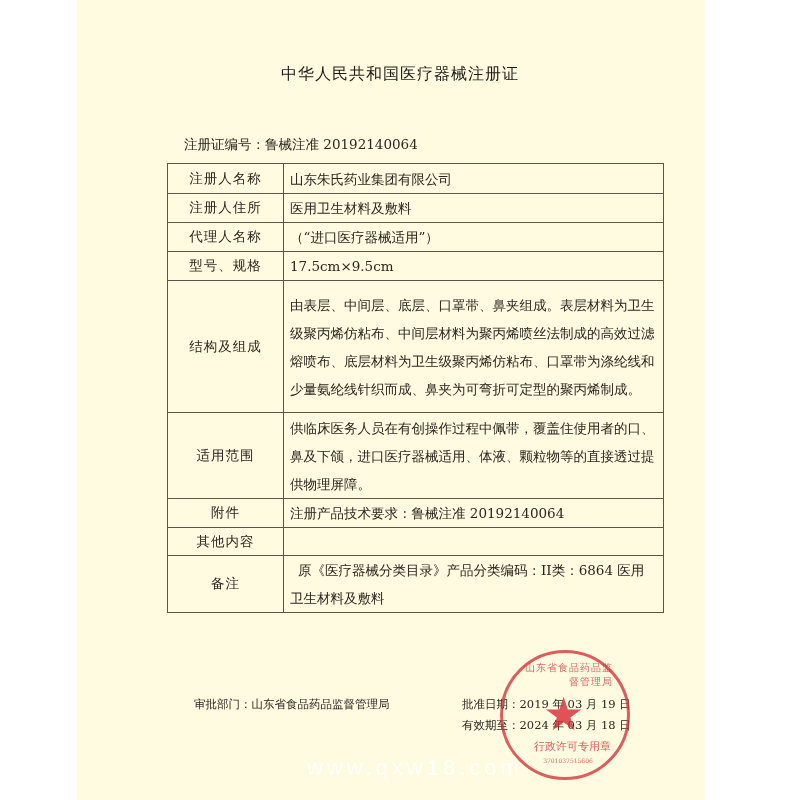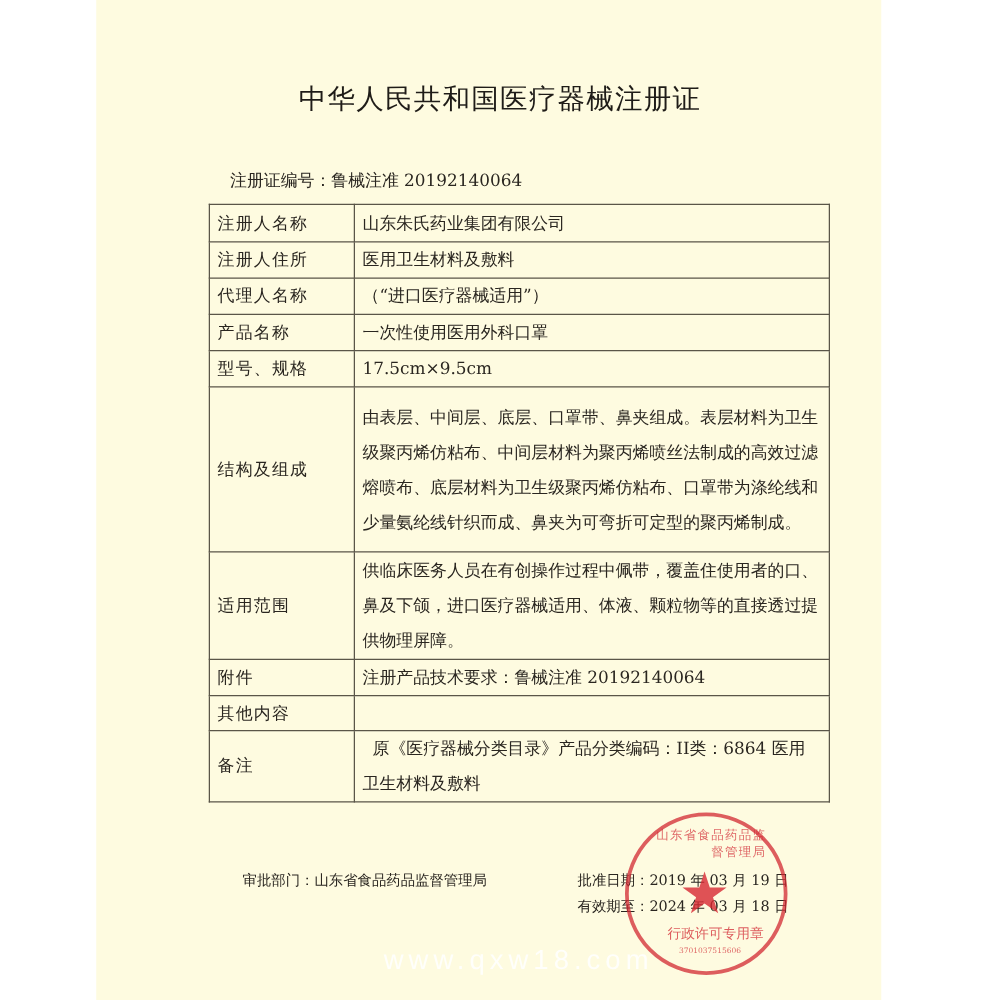--- a/index.html
+++ b/index.html
@@ -1,25 +1,25 @@
 <!DOCTYPE html>
 <html><head>
 <meta charset="utf-8">
 <style>
   html, body { margin:0; padding:0; }
   body { width:800px; height:800px; background:#ffffff; position:relative; overflow:hidden;
          font-family: "DejaVu Serif", "Liberation Serif", serif; color:#2a2620; }
   .paper { position:absolute; left:77px; top:0; width:628px; height:800px; background:#fefbe0; }
-  .title { position:absolute; left:0; width:800px; top:64px; text-align:center; font-size:22px;
+  .title { position:absolute; left:0; width:800px; top:64px; text-align:center; font-size:16px;
            letter-spacing:1px; font-family:"DejaVu Sans", "Liberation Sans", sans-serif; color:#1f1c18; }
   .regno { position:absolute; left:184px; top:136px; font-size:13.5px; }
   table.cert { position:absolute; left:167px; top:163px; width:497px; border-collapse:collapse;
                font-size:13.5px; }
   table.cert td { border:1.5px solid #5a5548; padding:0 6px; vertical-align:middle; }
-  table.cert td.label { width:103px; text-align:left; letter-spacing:1px; }
+  table.cert td.label { width:103px; text-align:center; letter-spacing:1px; }
   table.cert td.value { text-align:left; line-height:28px; }
   .r28 td { height:27px; }
   .footer-dept { position:absolute; left:194px; top:697px; font-size:11.5px; }
   .footer-date { position:absolute; left:462px; font-size:11.5px; }
   .stamp { position:absolute; left:500px; top:650px; width:130px; height:130px; border-radius:50%;
            border:3px solid rgba(210,40,50,0.75); box-sizing:border-box; }
   .stamp .star { position:absolute; left:40px; top:34px; font-size:46px; color:rgba(215,40,50,0.8);
                  font-family:"DejaVu Sans", sans-serif; }
   .stamp .arc { position:absolute; left:20px; top:8px; width:90px; text-align:right; font-size:10px;
                 color:rgba(210,40,50,0.7); letter-spacing:1px; }
@@ -48,24 +48,20 @@
     <td class="value">山东朱氏药业集团有限公司</td>
   </tr>
   <tr class="r28" style="height:28px">
     <td class="label">注册人住所</td>
     <td class="value">医用卫生材料及敷料</td>
   </tr>
   <tr class="r28" style="height:29px">
     <td class="label">代理人名称</td>
     <td class="value">（“进口医疗器械适用”）</td>
   </tr>
-  <tr class="r28" style="height:29px">
-    <td class="label">产品名称</td>
-    <td class="value">一次性使用医用外科口罩</td>
-  </tr>
   <tr class="r28" style="height:27px">
     <td class="label">型号、规格</td>
     <td class="value">17.5cm×9.5cm</td>
   </tr>
   <tr style="height:132px">
     <td class="label">结构及组成</td>
     <td class="value">由表层、中间层、底层、口罩带、鼻夹组成。表层材料为卫生级聚丙烯仿粘布、中间层材料为聚丙烯喷丝法制成的高效过滤熔喷布、底层材料为卫生级聚丙烯仿粘布、口罩带为涤纶线和少量氨纶线针织而成、鼻夹为可弯折可定型的聚丙烯制成。</td>
   </tr>
   <tr style="height:86px">
     <td class="label">适用范围</td>

